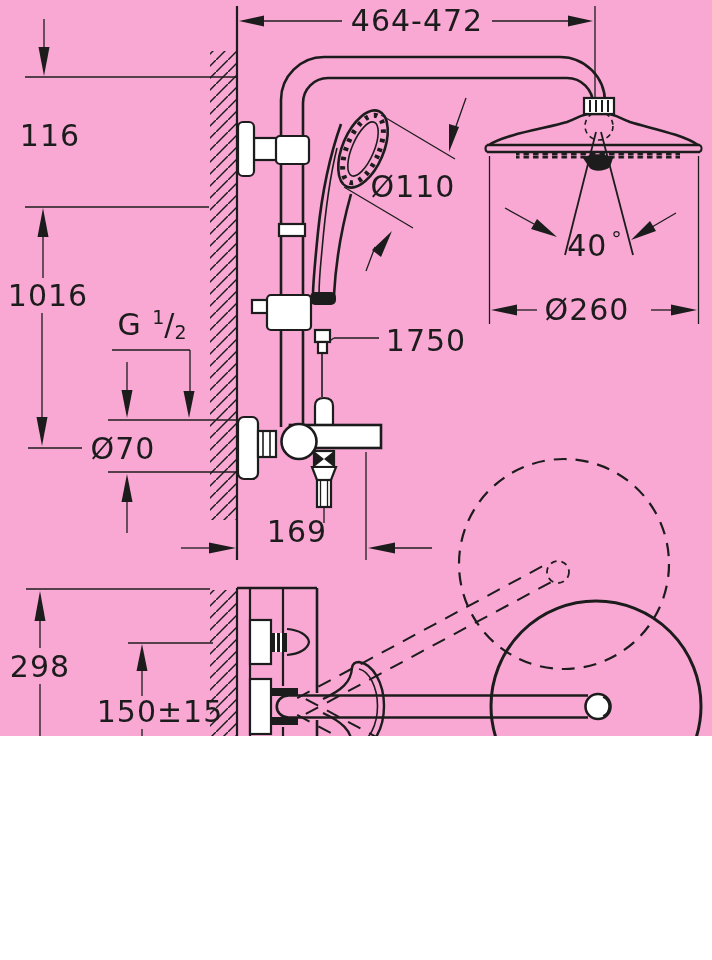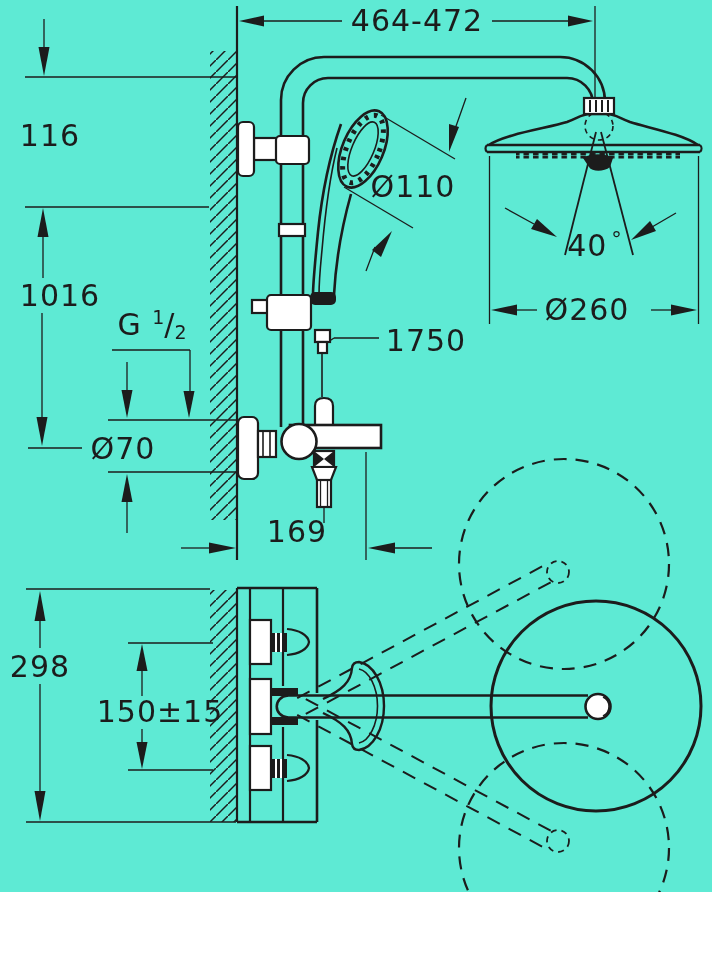--- a/index.html
+++ b/index.html
@@ -1,16 +1,16 @@
 <!DOCTYPE html>
 <html><head>
 <meta charset="utf-8">
 <style>
   html,body{margin:0;padding:0;background:#ffffff;}
-  .stage{position:relative;width:712px;height:892px;background:#5eead4;overflow:hidden;
+  .stage{position:relative;width:712px;height:736px;background:#f9a8d4;overflow:hidden;
          font-family:"DejaVu Sans","Liberation Sans",sans-serif;}
   .stage svg{position:absolute;left:0;top:0;}
   .lbl{position:absolute;transform:translate(-50%,-50%);font-size:30px;line-height:1;
        color:#1c1c1c;white-space:nowrap;letter-spacing:1px;}
   .lbl .sup{font-size:19px;vertical-align:11px;letter-spacing:0;}
   .lbl .slash{font-size:30px;letter-spacing:0;}
   .lbl .sub{font-size:19px;vertical-align:-4px;letter-spacing:0;}
   .lbl .deg{font-size:21px;vertical-align:9px;margin-left:4px;}
   .ln{stroke:#1c1c1c;fill:none;}
   .thin{stroke-width:1.3;}
@@ -237,21 +237,21 @@
       <line class="ln thin" x1="142" y1="669" x2="142" y2="696"></line>
       <polygon class="kfill" points="142,644 136.5,671 147.5,671"></polygon>
       <line class="ln thin" x1="142" y1="729" x2="142" y2="744"></line>
       <polygon class="kfill" points="142,769 136.5,742 147.5,742"></polygon>
     </g>
   </g>
 </svg>
 
 <div class="lbl" style="left:417px;top:21px">464-472</div>
 <div class="lbl" style="left:50px;top:136px">116</div>
-<div class="lbl" style="left:60px;top:296px">1016</div>
+<div class="lbl" style="left:48px;top:296px">1016</div>
 <div class="lbl" style="left:152px;top:325px"><span>G</span>&nbsp;<span class="sup">1</span><span class="slash">/</span><span class="sub">2</span></div>
 <div class="lbl" style="left:123px;top:449px">Ø70</div>
 <div class="lbl" style="left:413px;top:187px">Ø110</div>
 <div class="lbl" style="left:426px;top:341px">1750</div>
 <div class="lbl" style="left:595px;top:245px"><span>40</span><span class="deg">°</span></div>
 <div class="lbl" style="left:587px;top:310px">Ø260</div>
 <div class="lbl" style="left:297px;top:532px">169</div>
 <div class="lbl" style="left:40px;top:667px">298</div>
 <div class="lbl" style="left:160px;top:712px">150±15</div>
 

